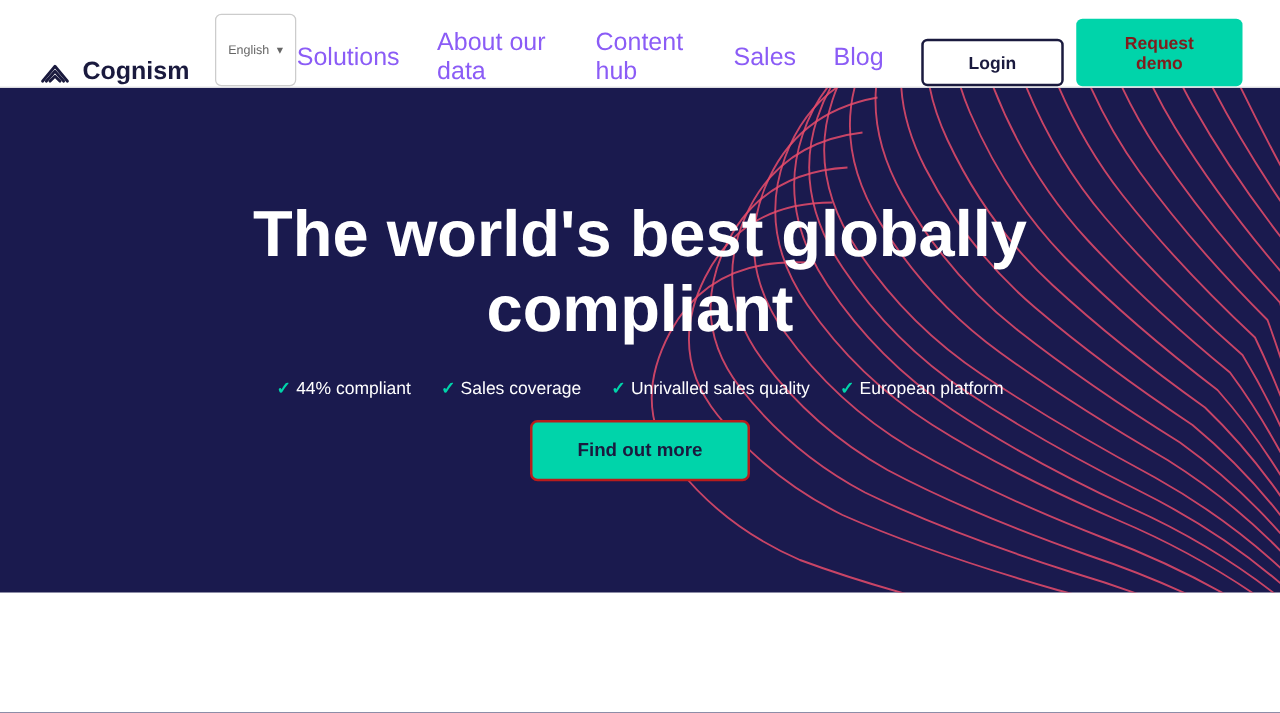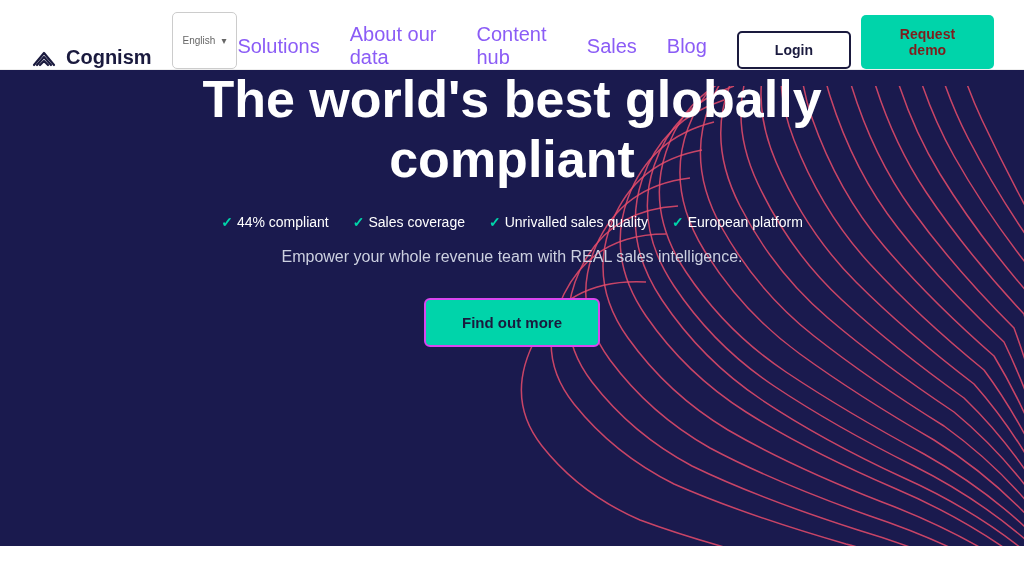--- a/index.html
+++ b/index.html
@@ -76,25 +76,25 @@
       border-radius: 5px;
       font-size: 14px;
       font-weight: 700;
       cursor: pointer;
     }
 
     
     .hero {
       background: #1a1a4e;
       width: 100%;
-      height: 476px;
+      height: 404px;
       position: relative;
       overflow: hidden;
       display: flex;
-      align-items: flex-start;
+      align-items: center;
       justify-content: center;
     }
     .hero-content {
       position: relative;
       z-index: 5;
       text-align: center;
       max-width: 750px;
       padding: 0 20px;
     }
     .hero-title {
@@ -122,21 +122,21 @@
       color: #00d4aa;
       font-weight: 700;
     }
     .hero-sub {
       font-size: 16px;
       color: #ccd0e0;
       margin-bottom: 32px;
     }
     .btn-findout {
       background: #00d4aa;
-      border: 2px solid #d946ef;
+      border: 2px solid #b91c1c;
       color: #1a1a3e;
       padding: 14px 36px;
       border-radius: 6px;
       font-size: 15px;
       font-weight: 700;
       cursor: pointer;
     }
 
     
     .wave-container {
@@ -235,17 +235,16 @@
       <span class="hero-badge">
         <span class="check">✓</span>
         <span>Unrivalled sales quality</span>
       </span>
       <span class="hero-badge">
         <span class="check">✓</span>
         <span>European platform</span>
       </span>
     </div>
 
-    <p class="hero-sub">Empower your whole revenue team with REAL sales intelligence.</p>
 
     <button class="btn-findout">Find out more</button>
   </div>
 </section>
 
 </body></html>

